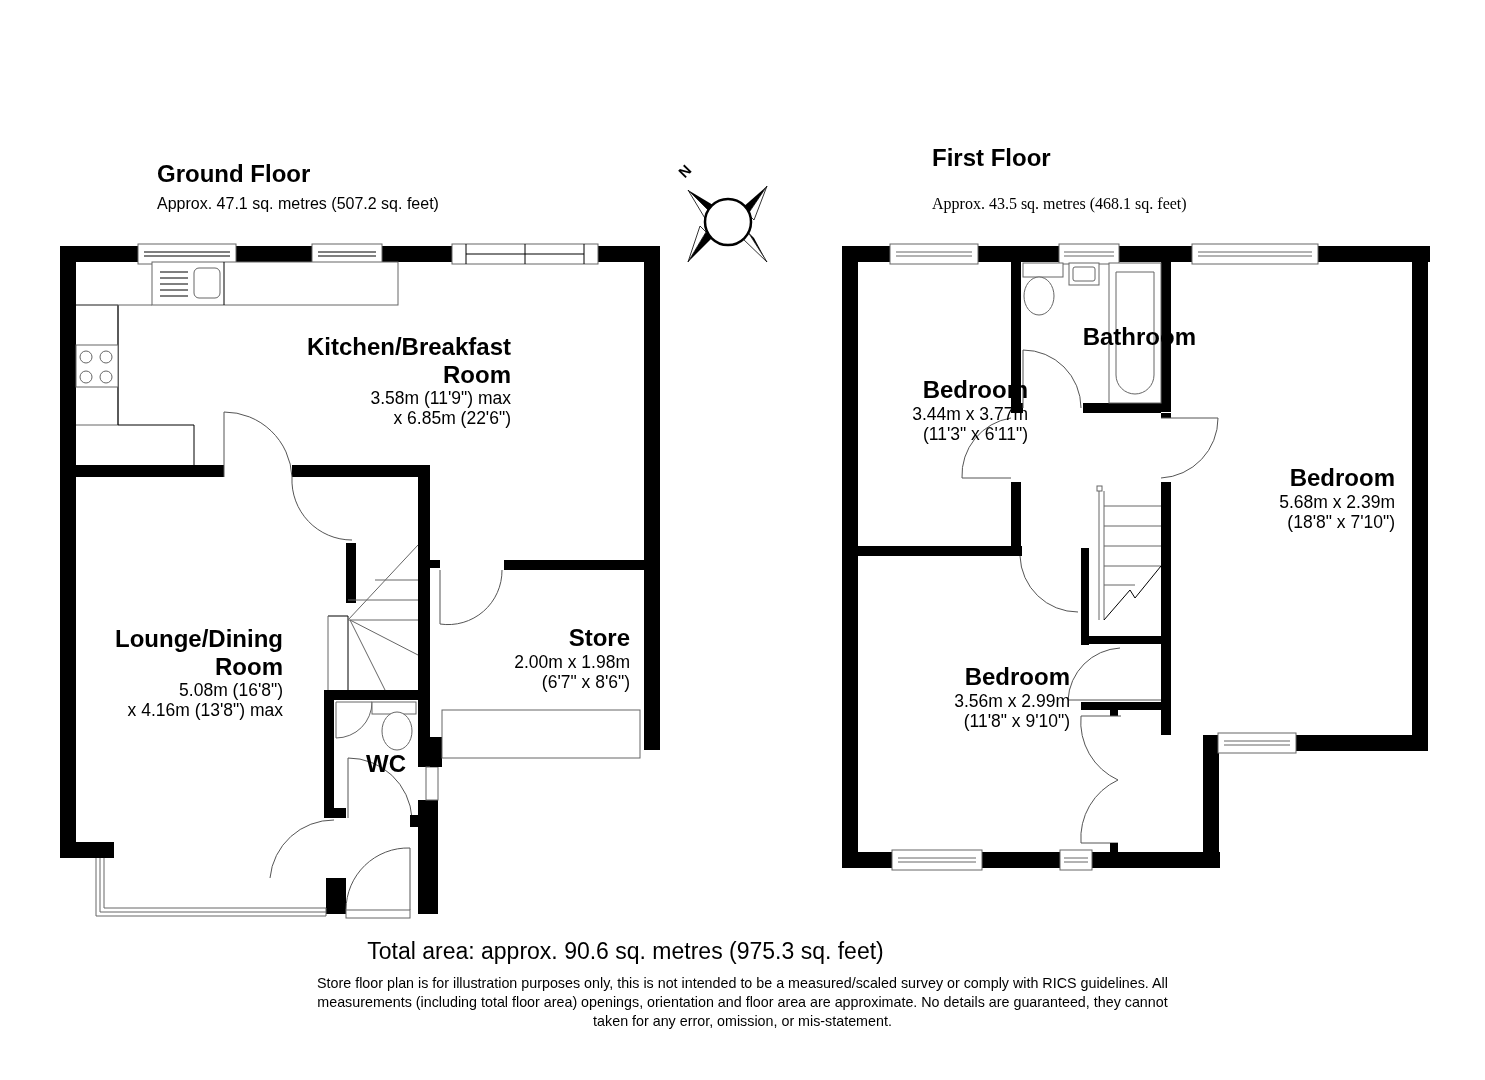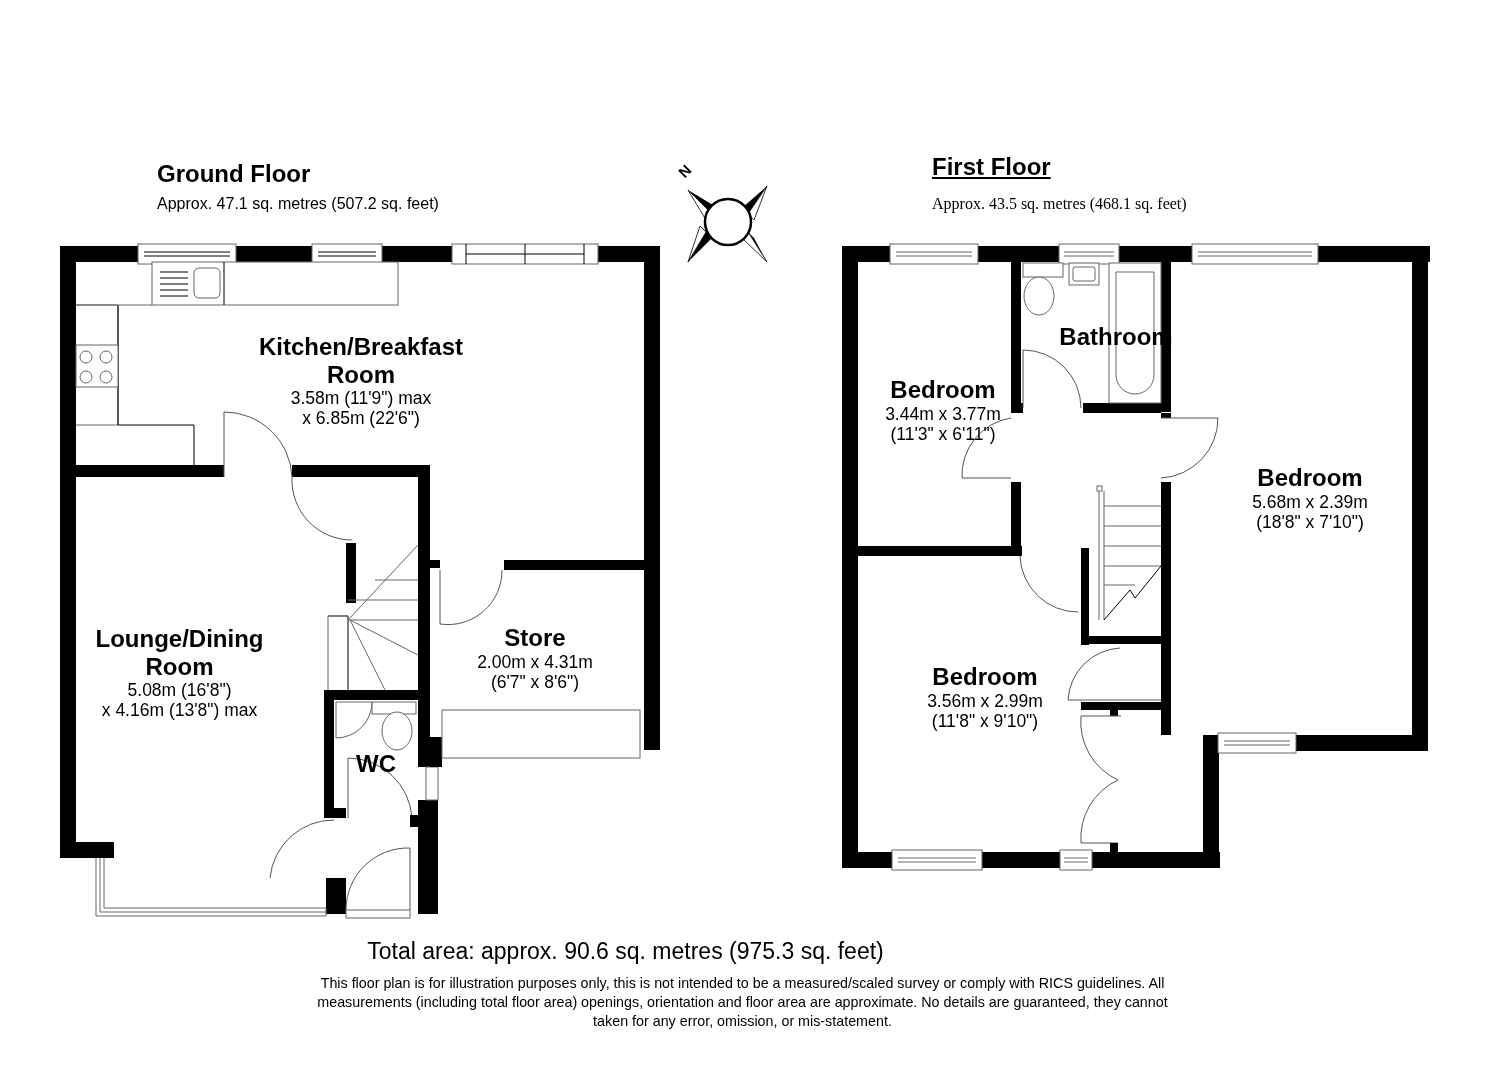--- a/index.html
+++ b/index.html
@@ -1,20 +1,20 @@
 <!DOCTYPE html>
 <html><head>
 <meta charset="utf-8">
 <style>
   html, body { margin:0; padding:0; background:#ffffff; }
   body { width:1485px; height:1080px; position:relative; overflow:hidden; font-family:"Liberation Sans", sans-serif; color:#000; }
   #plan { position:absolute; left:0; top:0; width:1485px; height:1080px; }
   .floor-title { position:absolute; font-weight:bold; font-size:24px; text-align:left; width:400px; }
   .floor-area { position:absolute; font-size:16px; text-align:left; width:400px; }
-  .room-label { position:absolute; text-align:center; line-height:1.15; }
+  .room-label { position:absolute; text-align:right; line-height:1.15; }
   .room-name { font-weight:bold; font-size:24px; display:block; }
   .room-dim { font-size:17.5px; display:block; }
   .total { position:absolute; left:0; width:1251px; top:938px; text-align:center; font-size:23px; }
   .disclaimer { position:absolute; left:255px; width:975px; top:974px; text-align:center; font-size:14.3px; line-height:19px; }
   .w { fill:#000; }
   .ln { stroke:#000; stroke-width:1; fill:none; }
   .lg { stroke:#666; stroke-width:1; fill:#fff; }
   .arc { stroke:#555; stroke-width:1; fill:none; }
 </style>
 </head>
@@ -230,38 +230,38 @@
     <line x1="1068" y1="700" x2="1161" y2="700" stroke="#555"></line>
     <rect class="w" x="1081" y="702" width="80" height="8"></rect>
     <rect class="w" x="1110" y="708" width="8" height="8"></rect>
     <path class="arc" d="M1121,716 L1081,716 A64,64 0 0 0 1118,780 A64,64 0 0 0 1081,843 L1118,843"></path>
     <rect class="w" x="1110" y="843" width="8" height="9"></rect>
   </g>
 </svg>
 
 <div class="floor-title" style="left:157px; top:160px;">Ground Floor</div>
 <div class="floor-area" style="left:157px; top:195px;">Approx. 47.1 sq. metres (507.2 sq. feet)</div>
-<div class="floor-title" style="left:932px; top:153px;text-decoration:underline;">First Floor</div>
+<div class="floor-title" style="left:932px; top:144px;">First Floor</div>
 <div class="floor-area" style="left:932px; top:195px;font-family:Liberation Serif, serif;">Approx. 43.5 sq. metres (468.1 sq. feet)</div>
 
 <div class="room-label" style="left:211px; top:333px; width:300px;">
   <span class="room-name">Kitchen/Breakfast</span>
   <span class="room-name">Room</span>
   <span class="room-dim">3.58m (11'9") max</span>
   <span class="room-dim">x 6.85m (22'6")</span>
 </div>
 <div class="room-label" style="left:76px; top:625px; width:207px;">
   <span class="room-name">Lounge/Dining</span>
   <span class="room-name">Room</span>
   <span class="room-dim">5.08m (16'8")</span>
   <span class="room-dim">x 4.16m (13'8") max</span>
 </div>
 <div class="room-label" style="left:440px; top:624px; width:190px;">
   <span class="room-name">Store</span>
-  <span class="room-dim">2.00m x 4.31m</span>
+  <span class="room-dim">2.00m x 1.98m</span>
   <span class="room-dim">(6'7" x 8'6")</span>
 </div>
 <div class="room-label" style="left:346px; top:750px; width:60px;">
   <span class="room-name">WC</span>
 </div>
 
 <div class="room-label" style="left:1036px; top:323px; width:160px;">
   <span class="room-name">Bathroom</span>
 </div>
 <div class="room-label" style="left:858px; top:376px; width:170px;">
@@ -275,16 +275,16 @@
   <span class="room-dim">(18'8" x 7'10")</span>
 </div>
 <div class="room-label" style="left:900px; top:663px; width:170px;">
   <span class="room-name">Bedroom</span>
   <span class="room-dim">3.56m x 2.99m</span>
   <span class="room-dim">(11'8" x 9'10")</span>
 </div>
 
 <div class="total">Total area: approx. 90.6 sq. metres (975.3 sq. feet)</div>
 <div class="disclaimer">
-  <div>This floor plan is for illustration purposes only, this is not intended to be a measured/scaled survey or comply with RICS guidelines. All</div>
+  <div>Store floor plan is for illustration purposes only, this is not intended to be a measured/scaled survey or comply with RICS guidelines. All</div>
   <div>measurements (including total floor area) openings, orientation and floor area are approximate. No details are guaranteed, they cannot</div>
   <div>taken for any error, omission, or mis-statement.</div>
 </div>
 
 </body></html>

